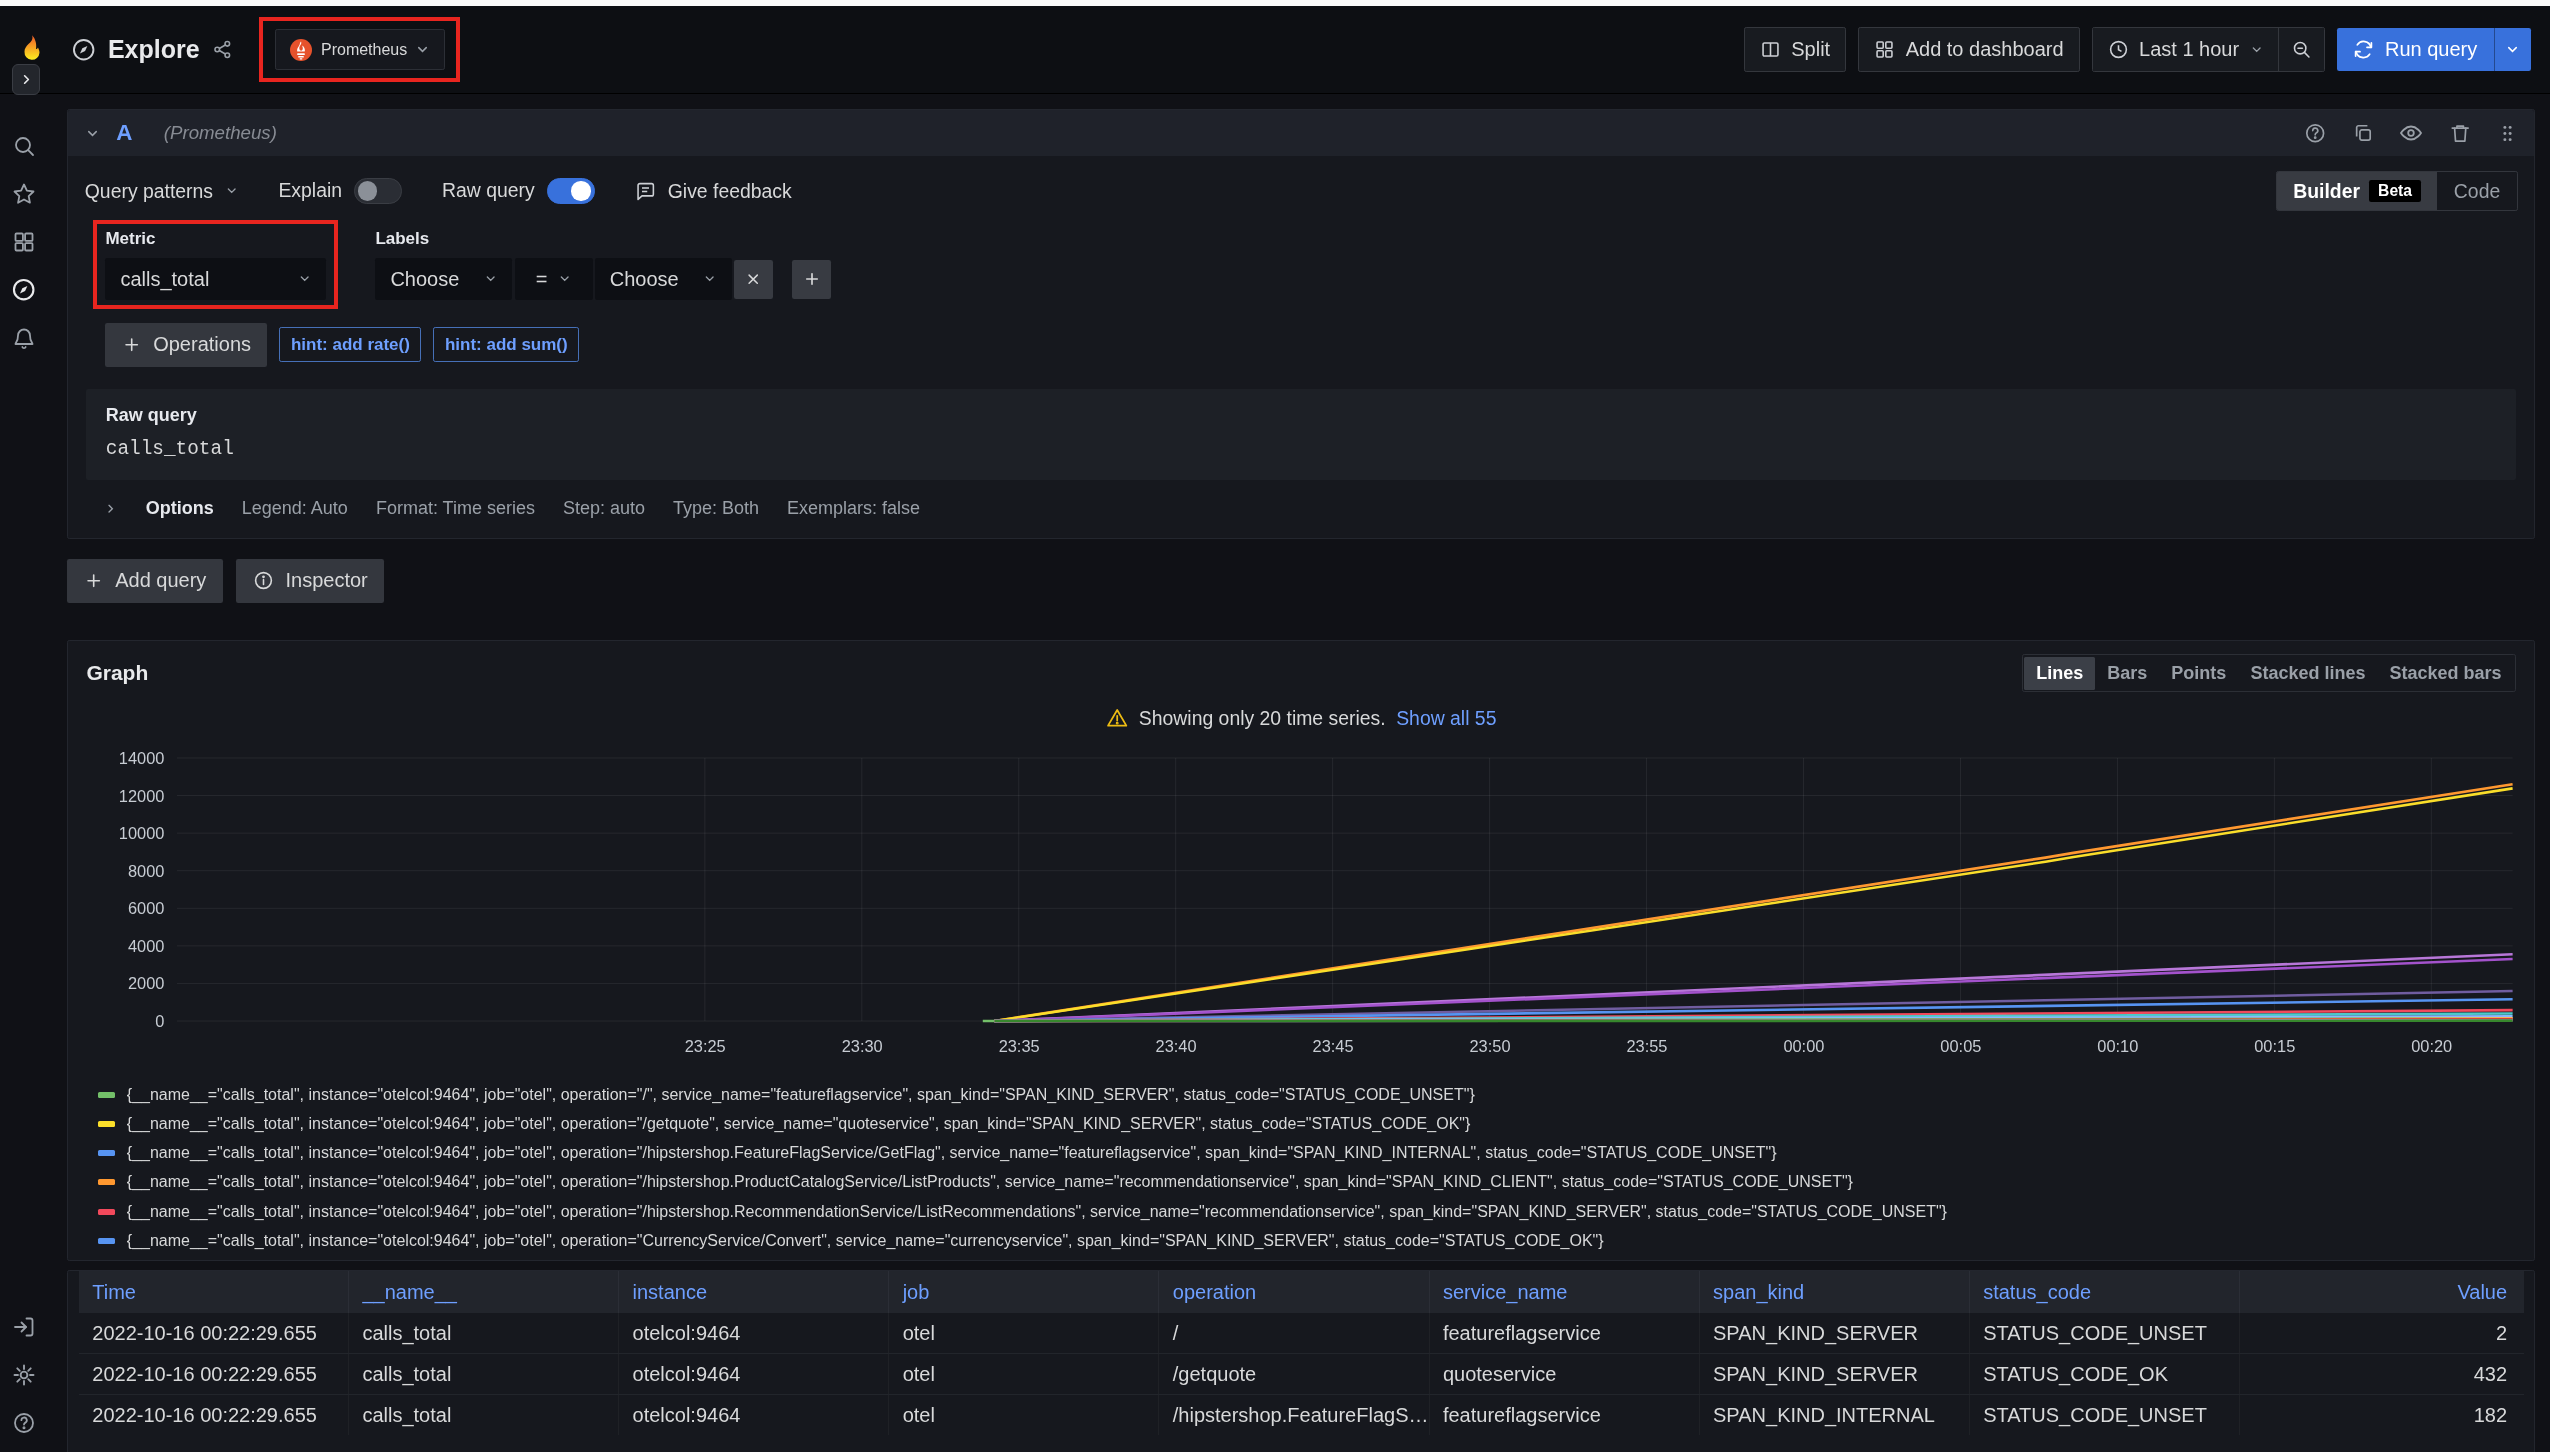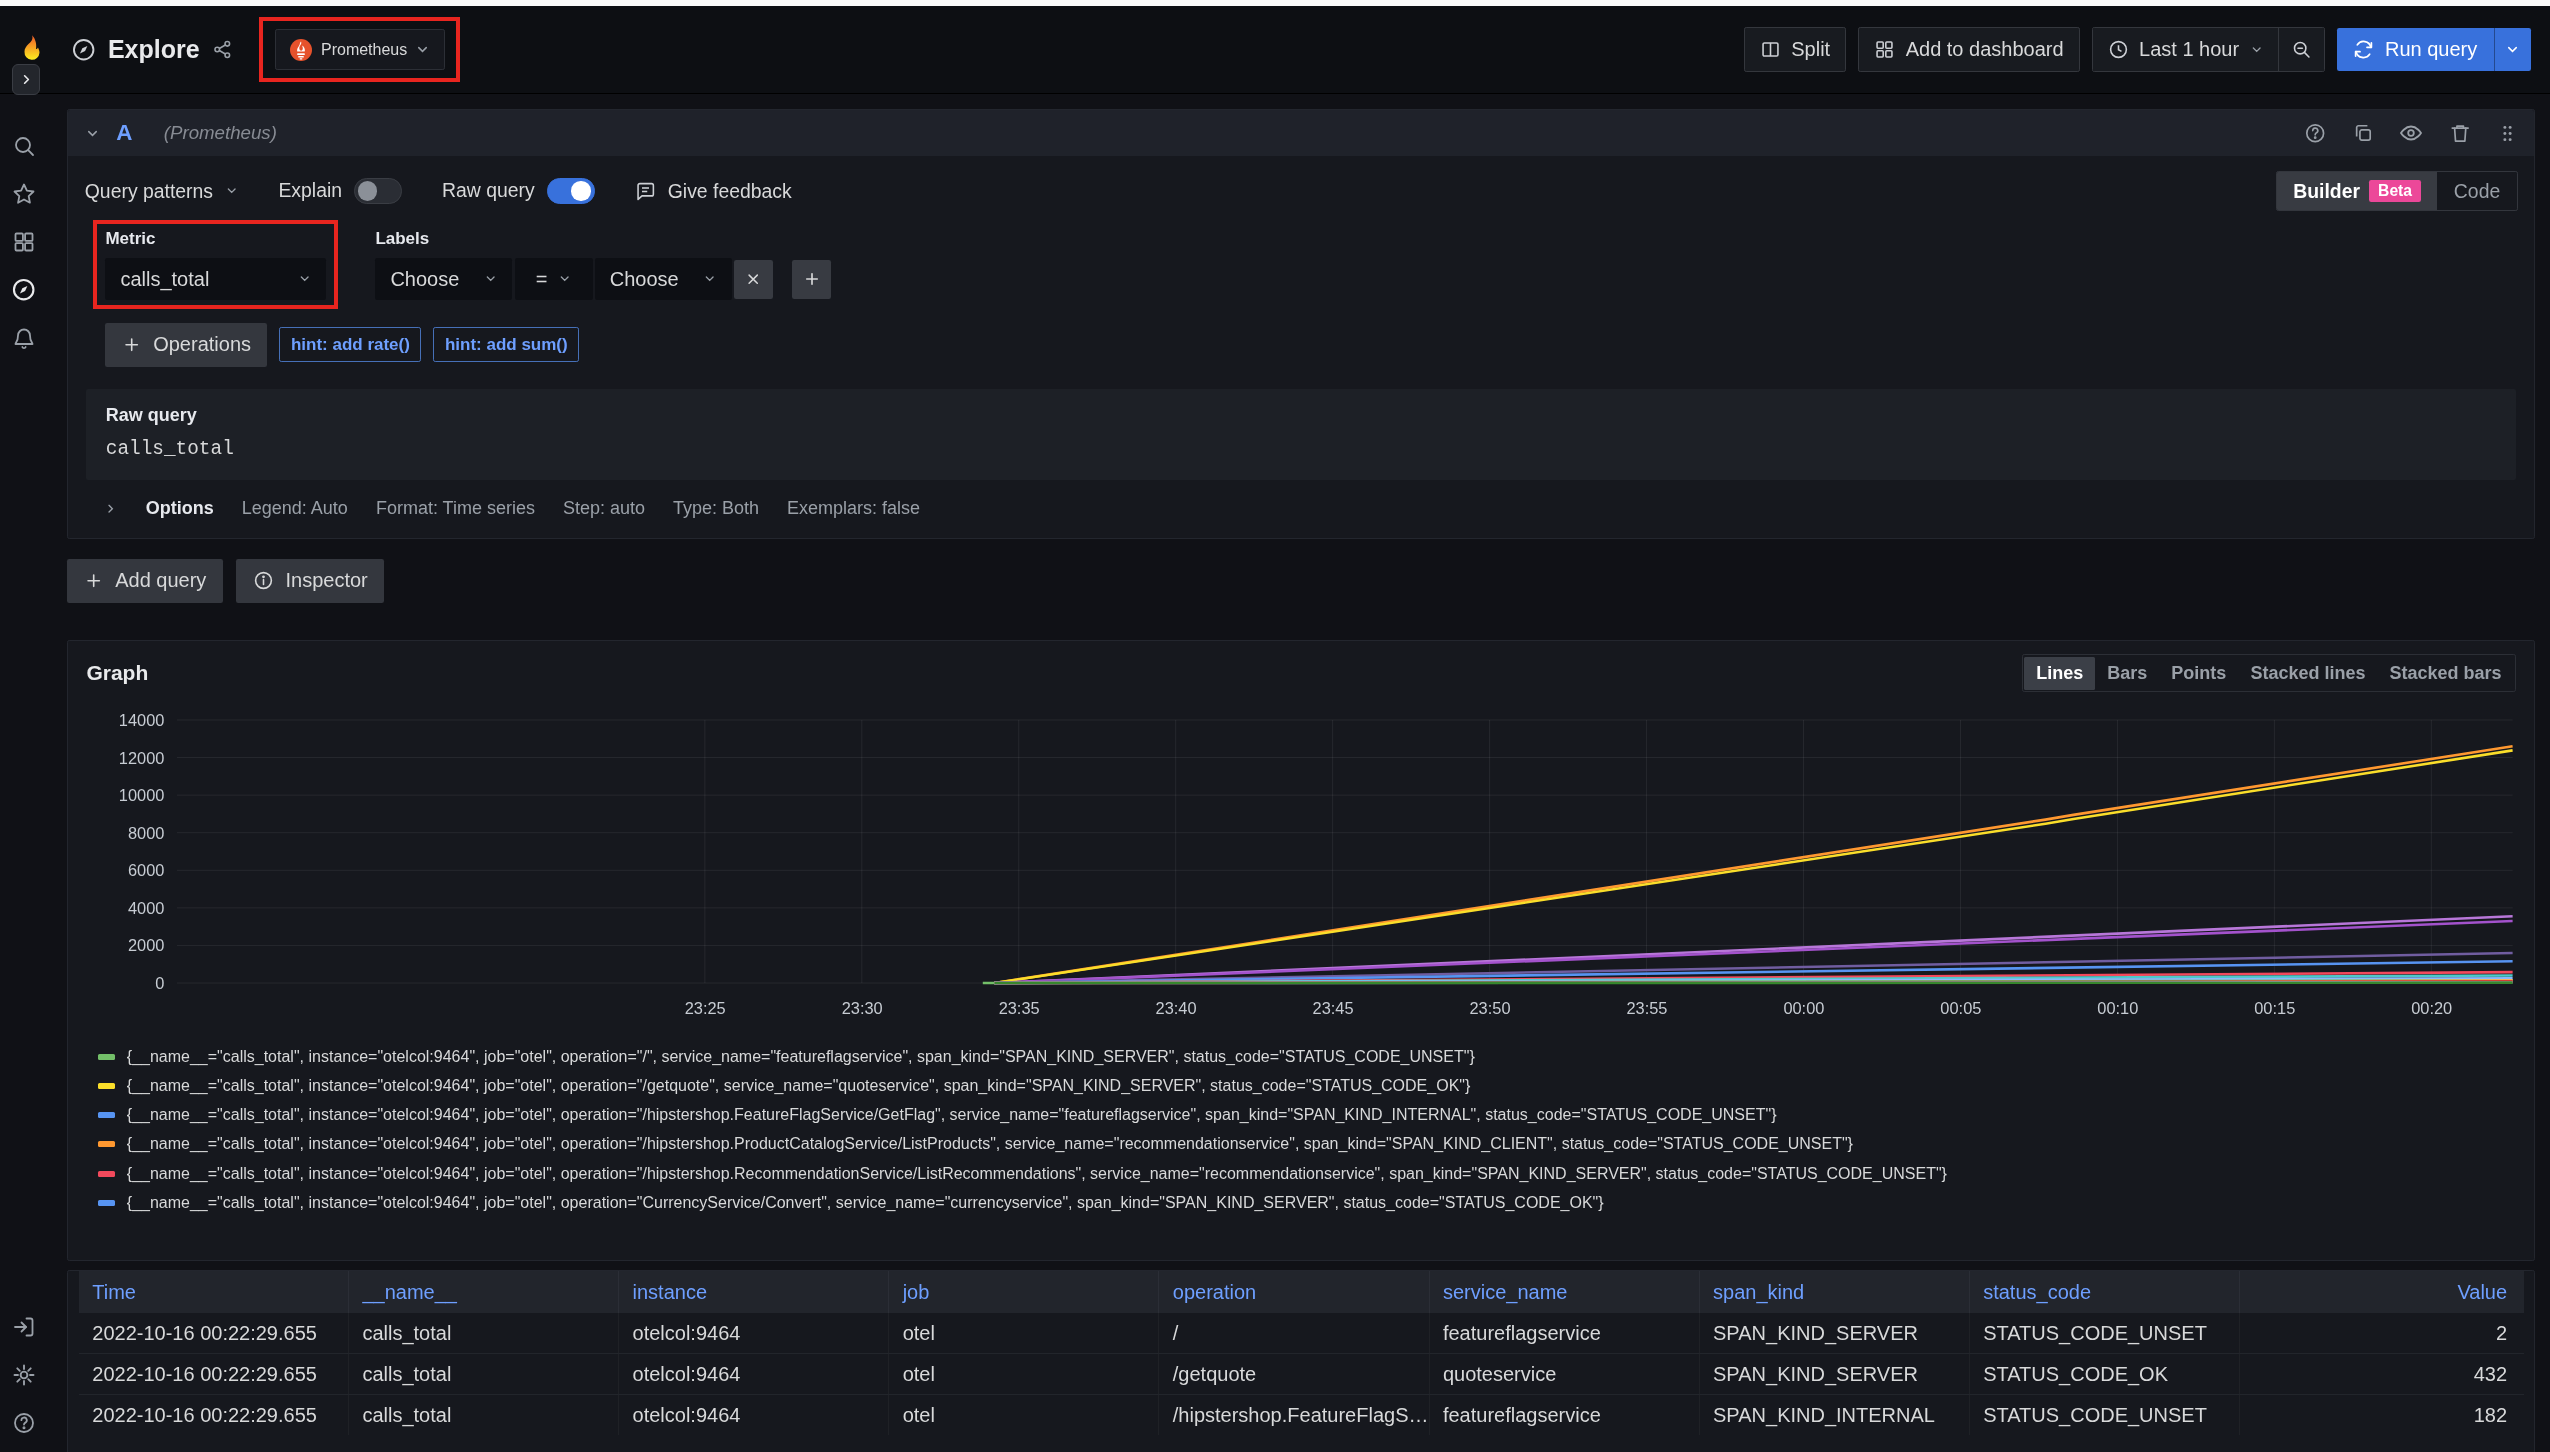--- a/index.html
+++ b/index.html
@@ -71,21 +71,21 @@
 
   .q-toolbar { display:flex; align-items:center; padding:15px 16.4px 4.5px; gap:40px; }
   .tool-item { display:flex; align-items:center; gap:12px; font-size:19.4px; color:#d8d9da; cursor:pointer; }
   .toggle { width:48px; height:25.4px; border-radius:12.7px; background:#2a2d34; border:0.7px solid #3a3d44; position:relative; cursor:pointer; }
   .toggle .knob { position:absolute; top:2.2px; left:3px; width:19.4px; height:19.4px; border-radius:50%; background:#8b9098; }
   .toggle.on { background:#3871dc; border-color:#3871dc; }
   .toggle.on .knob { left:auto; right:3px; background:#fff; }
   .seg-ctl { margin-left:auto; display:flex; border:0.7px solid #33363d; border-radius:2.2px; overflow:hidden; font-size:19.4px; }
   .seg { display:flex; align-items:center; gap:9px; padding:7.5px 16.4px; color:#9aa0a8; cursor:pointer;justify-content:space-between; }
   .seg.active { background:#383b42; color:#fff; font-weight:700; }
-  .beta-badge { background:#ec4899; color:#fff; font-size:15.7px; font-weight:700; border-radius:2.2px; padding:2.2px 9px; }
+  .beta-badge { background:#000000; color:#fff; font-size:15.7px; font-weight:700; border-radius:2.2px; padding:2.2px 9px; }
 
   .q-fields { display:flex; padding:13.4px 16.4px 0 37px; gap:49px; }
   .field-label { font-size:17px; font-weight:600; color:#e7e9ee; margin-bottom:9px; }
   .select {
     display:flex; align-items:center; justify-content:space-between; gap:15px;
     background:#0d0f14; border-radius:2.2px; padding:9.7px 15px; font-size:20px;
     color:#d8d9da; cursor:pointer;
   }
   .metric-wrap { position:relative; }
   .metric-wrap .red-box::after { content:""; position:absolute; inset:-9px -12px; border:4.5px solid #e8251f; pointer-events:none; }
@@ -573,20 +573,31 @@
       <div class="graph-header">
         <span class="panel-title">Graph</span>
         <div class="modes" id="graph-modes">
             <button class="mode-btn active">Lines</button>
             <button class="mode-btn">Bars</button>
             <button class="mode-btn">Points</button>
             <button class="mode-btn">Stacked lines</button>
             <button class="mode-btn">Stacked bars</button>
           </div>
       </div>
+      <div class="graph-warning">
+        <span class="icon">
+          <svg width="22.4" height="22.4" viewBox="0 0 24 24" fill="none" stroke="#ecbb13" stroke-width="1.9" stroke-linecap="round" stroke-linejoin="round">
+              <path d="M12 3.2L2.2 20h19.6z"></path>
+              <line x1="12" y1="9.5" x2="12" y2="14.5"></line>
+              <circle cx="12" cy="17.3" r="0.6" fill="#ecbb13"></circle>
+            </svg>
+        </span>
+        <span>Showing only 20 time series.</span>
+        <span class="warn-link">Show all 55</span>
+      </div>
       <div class="chart-wrap">
         <div class="y-labels" id="y-labels">
             <span style="top: 260px;">0</span>
             <span style="top: 222px;">2000</span>
             <span style="top: 185px;">4000</span>
             <span style="top: 147px;">6000</span>
             <span style="top: 110px;">8000</span>
             <span style="top: 72px;">10000</span>
             <span style="top: 35px;">12000</span>
             <span style="top: -3px;">14000</span>

